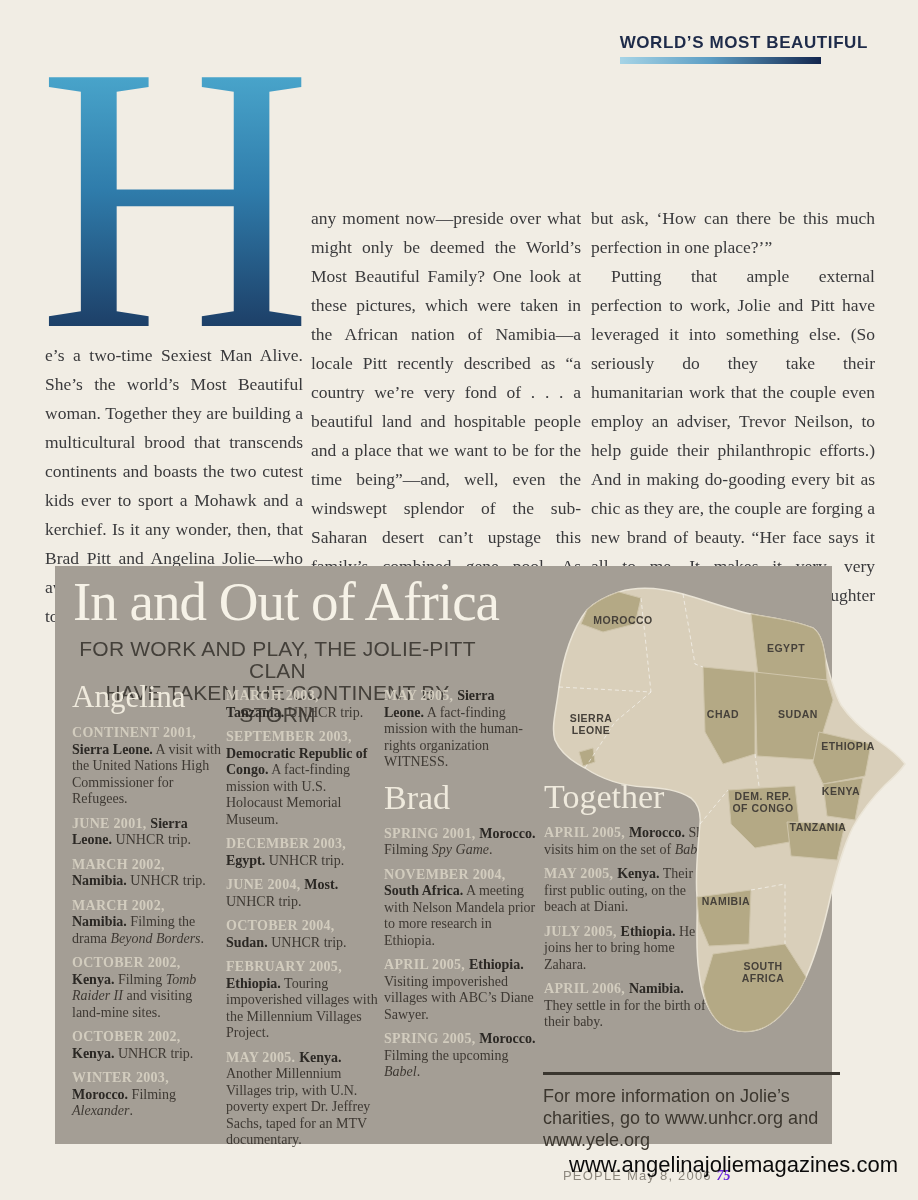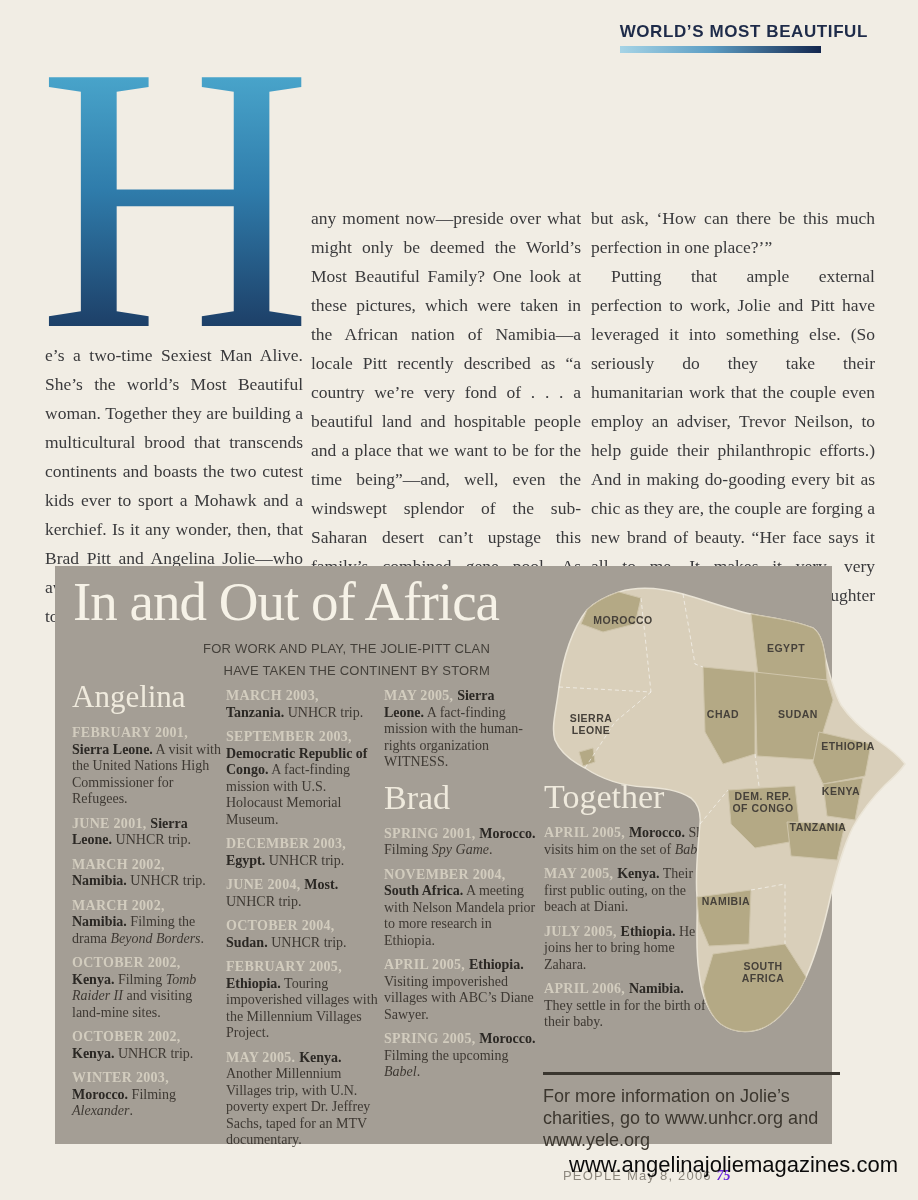--- a/index.html
+++ b/index.html
@@ -2,21 +2,21 @@
 <html><head>
 <meta charset="utf-8">
 <style>
   html,body{margin:0;padding:0;}
   body{
     width:918px;height:1200px;position:relative;overflow:hidden;
     background:#f1ede4;
     font-family:"Liberation Sans",sans-serif;
   }
   
-  .masthead{position:absolute;top:22px;right:50px;text-align:right;}
+  .masthead{position:absolute;top:33px;right:50px;text-align:right;}
   .masthead-title{font-size:17px;font-weight:bold;color:#1e2b49;letter-spacing:.6px;}
   .masthead-rule{margin-top:4px;width:201px;height:7px;
     background:linear-gradient(90deg,#a6d4e6 0%,#5d9ec4 45%,#13264e 100%);}
   
   .dropcap{
     position:absolute;left:38px;top:8px;
     font-family:"Liberation Serif",serif;font-size:380px;line-height:1;
     background:linear-gradient(180deg,#58bcdd 0%,#2f7cab 48%,#152449 100%);
     -webkit-background-clip:text;background-clip:text;
     color:transparent;-webkit-text-fill-color:transparent;
@@ -28,22 +28,22 @@
   #col1{left:45px;top:341px;width:258px;}
   #col2{left:311px;top:204px;width:270px;}
   #col3{left:591px;top:204px;width:284px;}
   #col3 p.indent{text-indent:20px;}
   .article-col em{font-style:italic;}
   
   .africa-box{position:absolute;left:55px;top:566px;width:777px;height:578px;
     background:#a49e95;}
   .africa-title{position:absolute;left:18px;top:4px;
     font-family:"Liberation Serif",serif;font-size:55px;color:#f6f2e7;letter-spacing:-1px;}
-  .africa-subtitle{position:absolute;left:10px;top:72px;width:425px;text-align:right;
-    font-size:13px;line-height:22px;color:#44403a;letter-spacing:.2px;}
+  .africa-subtitle{position:absolute;left:10px;top:72px;width:425px;text-align:center;
+    font-size:21px;line-height:22px;color:#44403a;letter-spacing:.2px;}
   
   .tl-col{position:absolute;font-size:14px;line-height:16.5px;color:#3e3933;}
   #tlA{left:17px;top:112px;width:150px;}
   #tlB{left:171px;top:122px;width:153px;}
   #tlC{left:329px;top:122px;width:152px;}
   #tlD{left:489px;top:212px;width:170px;}
   .tl-heading{font-family:"Liberation Serif",serif;font-size:31px;line-height:38px;
     color:#efeadd;margin:0 0 9px 0;font-weight:normal;}
   #tlC .tl-heading{margin-top:1px;font-size:34px;}
   #tlD .tl-heading{font-size:34px;}
@@ -89,21 +89,21 @@
 </div>
 
 <div class="africa-box">
   <div class="africa-title">In and Out of Africa</div>
   <div class="africa-subtitle">
     <div>FOR WORK AND PLAY, THE JOLIE-PITT CLAN</div>
     <div>HAVE TAKEN THE CONTINENT BY STORM</div>
   </div>
   <div class="tl-col" id="tlA">
       <div class="tl-heading">Angelina</div>
-      <p class="tl-entry"><span class="tl-date">FEBRUARY 2001, </span><span class="tl-country">Sierra Leone.</span> <span>A visit with the United Nations High Commissioner for Refugees.</span></p>
+      <p class="tl-entry"><span class="tl-date">CONTINENT 2001, </span><span class="tl-country">Sierra Leone.</span> <span>A visit with the United Nations High Commissioner for Refugees.</span></p>
       <p class="tl-entry"><span class="tl-date">JUNE 2001, </span><span class="tl-country">Sierra Leone.</span> <span>UNHCR trip.</span></p>
       <p class="tl-entry"><span class="tl-date">MARCH 2002, </span><span class="tl-country">Namibia.</span> <span>UNHCR trip.</span></p>
       <p class="tl-entry"><span class="tl-date">MARCH 2002, </span><span class="tl-country">Namibia.</span> <span>Filming the drama </span><em>Beyond Borders</em><span>.</span></p>
       <p class="tl-entry"><span class="tl-date">OCTOBER 2002, </span><span class="tl-country">Kenya.</span> <span>Filming </span><em>Tomb Raider II</em><span> and visiting land-mine sites.</span></p>
       <p class="tl-entry"><span class="tl-date">OCTOBER 2002, </span><span class="tl-country">Kenya.</span> <span>UNHCR trip.</span></p>
       <p class="tl-entry"><span class="tl-date">WINTER 2003, </span><span class="tl-country">Morocco.</span> <span>Filming </span><em>Alexander</em><span>.</span></p>
     </div>
   <div class="tl-col" id="tlB">
       <p class="tl-entry"><span class="tl-date">MARCH 2003, </span><span class="tl-country">Tanzania.</span> <span>UNHCR trip.</span></p>
       <p class="tl-entry"><span class="tl-date">SEPTEMBER 2003, </span><span class="tl-country">Democratic Republic of Congo.</span> <span>A fact-finding mission with U.S. Holocaust Memorial Museum.</span></p>

